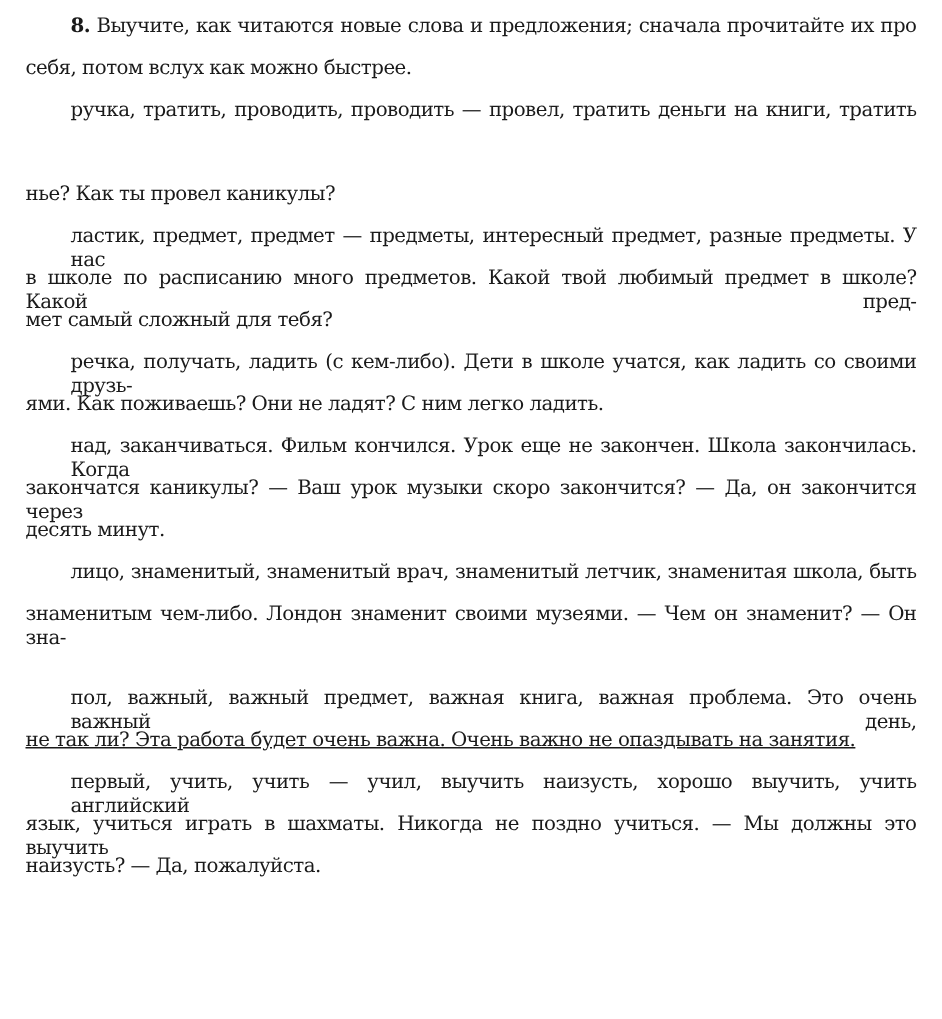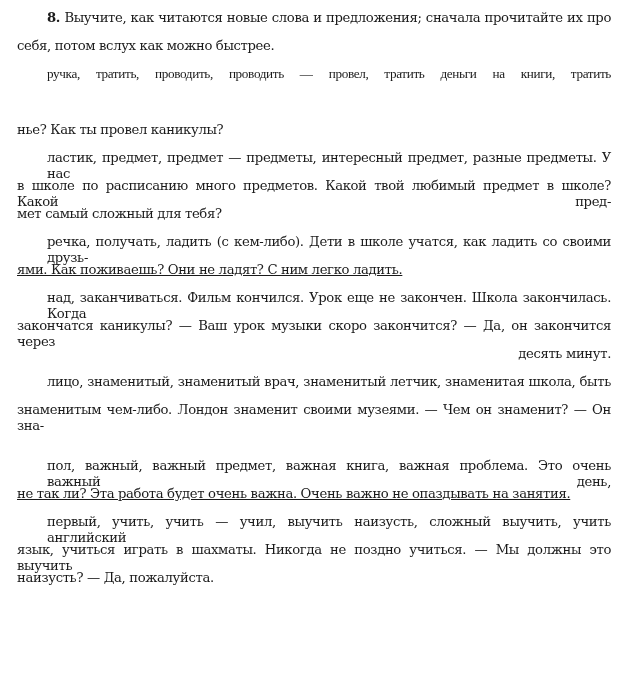--- a/index.html
+++ b/index.html
@@ -24,37 +24,37 @@
   .num { font-weight: bold; }
 </style>
 </head>
 <body>
 
 <div class="page">
 
   <div class="line indent justify" style="top:10px;"><span class="num">8.</span> <span>Выучите, как читаются новые слова и предложения; сначала прочитайте их про</span></div>
   <div class="line" style="top:38px;">себя, потом вслух как можно быстрее.</div>
 
-  <div class="line indent justify" style="top:66px;font-family:Liberation Serif, serif;">ручка, тратить, проводить, проводить — провел, тратить деньги на книги, тратить</div>
+  <div class="line indent justify" style="top:66px;">ручка, тратить, проводить, проводить — провел, тратить деньги на книги, тратить</div>
   <div class="line" style="top:122px;">нье? Как ты провел каникулы?</div>
 
   <div class="line indent justify" style="top:150px;">ластик, предмет, предмет — предметы, интересный предмет, разные предметы. У нас</div>
   <div class="line justify" style="top:178px;">в школе по расписанию много предметов. Какой твой любимый предмет в школе? Какой пред-</div>
   <div class="line" style="top:206px;">мет самый сложный для тебя?</div>
 
   <div class="line indent justify" style="top:234px;">речка, получать, ладить (с кем-либо). Дети в школе учатся, как ладить со своими друзь-</div>
-  <div class="line" style="top:262px;text-decoration:underline;">ями. Как поживаешь? Они не ладят? С ним легко ладить.</div>
+  <div class="line" style="top:262px;">ями. Как поживаешь? Они не ладят? С ним легко ладить.</div>
 
   <div class="line indent justify" style="top:290px;">над, заканчиваться. Фильм кончился. Урок еще не закончен. Школа закончилась. Когда</div>
   <div class="line justify" style="top:318px;">закончатся каникулы? — Ваш урок музыки скоро закончится? — Да, он закончится через</div>
-  <div class="line" style="top:346px;text-align:right;">десять минут.</div>
+  <div class="line" style="top:346px;">десять минут.</div>
 
   <div class="line justify" style="top:402px;">знаменитым чем-либо. Лондон знаменит своими музеями. — Чем он знаменит? — Он зна-</div>
   <div class="line indent justify" style="top:374px;">лицо, знаменитый, знаменитый врач, знаменитый летчик, знаменитая школа, быть</div>
 
   <div class="line indent justify" style="top:458px;">пол, важный, важный предмет, важная книга, важная проблема. Это очень важный день,</div>
   <div class="line" style="top:486px;text-decoration:underline;">не так ли? Эта работа будет очень важна. Очень важно не опаздывать на занятия.</div>
 
-  <div class="line indent justify" style="top:514px;">первый, учить, учить — учил, выучить наизусть, сложный выучить, учить английский</div>
+  <div class="line indent justify" style="top:514px;">первый, учить, учить — учил, выучить наизусть, хорошо выучить, учить английский</div>
   <div class="line" style="top:570px;">наизусть? — Да, пожалуйста.</div>
   <div class="line justify" style="top:542px;">язык, учиться играть в шахматы. Никогда не поздно учиться. — Мы должны это выучить</div>
 
 </div>
 
 </body></html>

